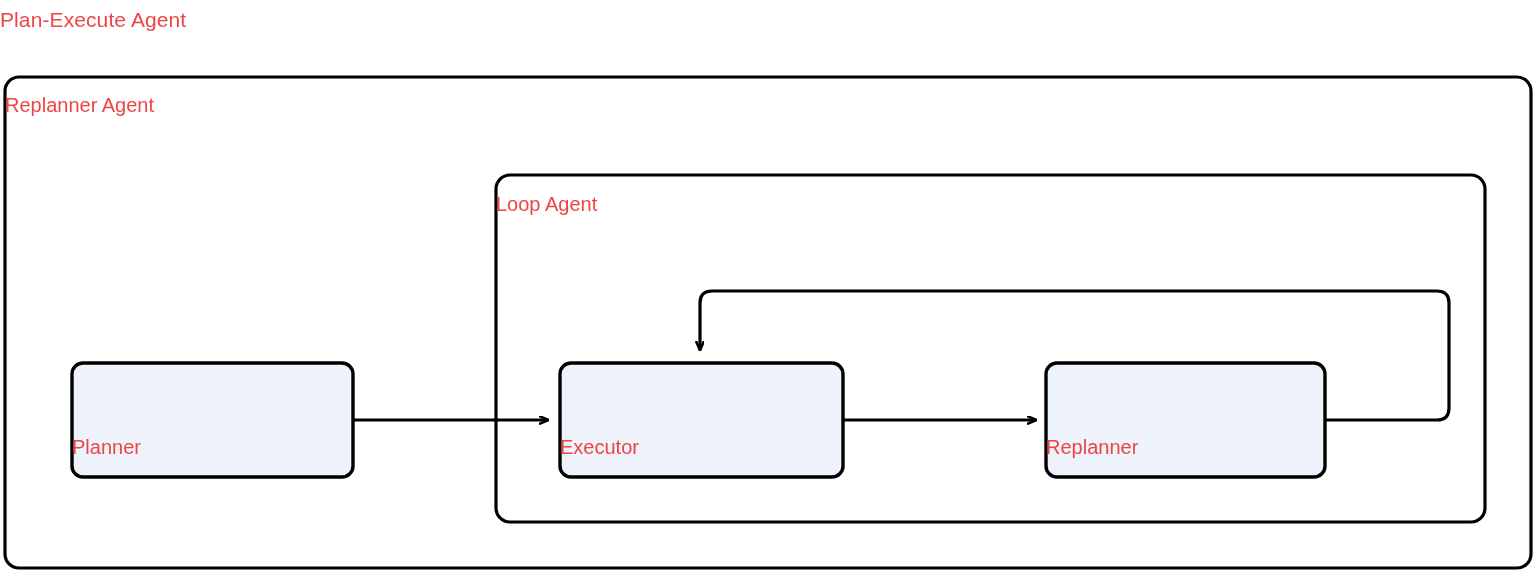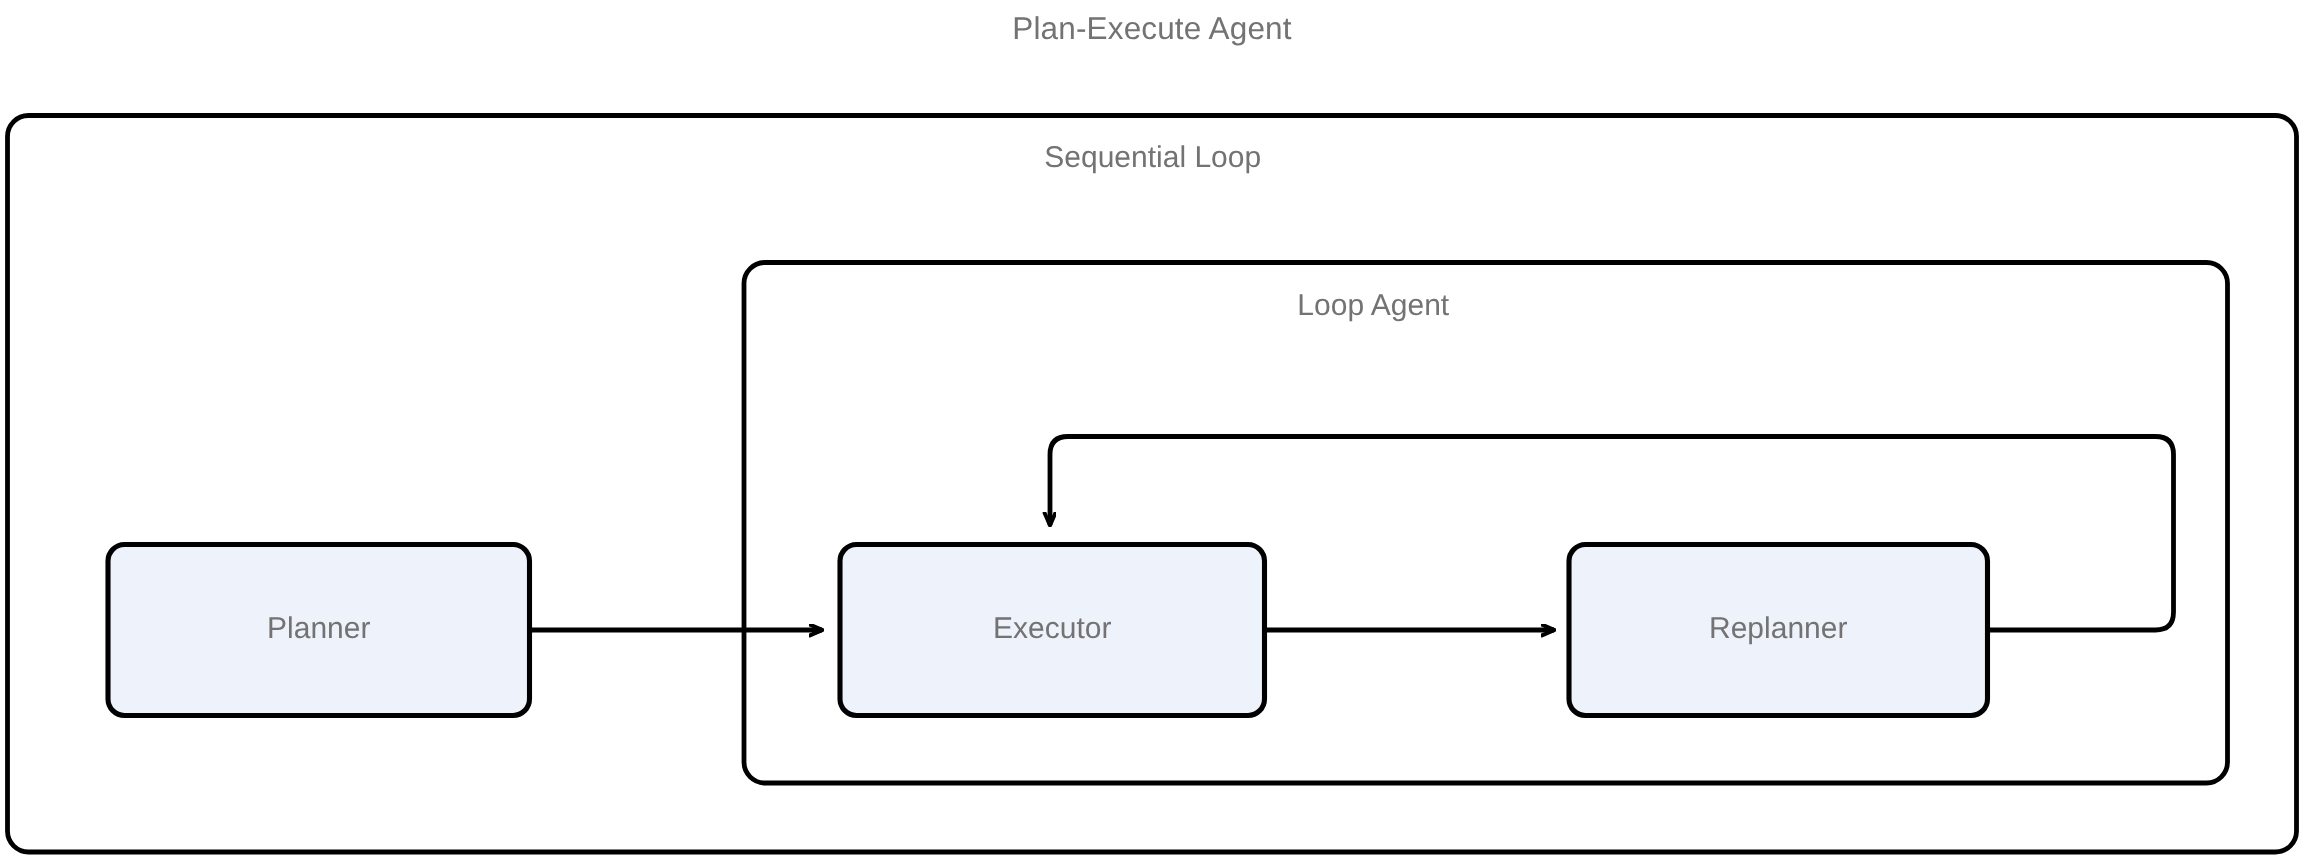--- a/index.html
+++ b/index.html
@@ -30,37 +30,38 @@
   .label-layer {
     position: absolute;
     left: 0;
     top: 0;
     width: 1536px;
     height: 576px;
     pointer-events: none;
   }
   .lbl {
     position: absolute;
-    text-align: center;
+    text-align: left;
     white-space: nowrap;
-    color: #737373;
+    color: #ef4444;
     font-family: "Liberation Sans", sans-serif;
   }
   .diagram-title {
     left: 0;
     top: 8px;
     width: 1536px;
     font-size: 21px;
     letter-spacing: 0.1px;
   }
   .group-title {
     font-size: 20px;
   }
   .node-label {
     font-size: 20px;
+    margin-top: 28px;
   }
   #title-sequential { left: 5px;   top: 94px;  width: 1527px; }
   #title-loop       { left: 496px; top: 193px; width: 839px;  }
   #label-planner    { left: 72px;   top: 408px; width: 281px; }
   #label-executor   { left: 560px;  top: 408px; width: 283px; }
   #label-replanner  { left: 1046px; top: 408px; width: 279px; }
 </style>
 </head>
 <body>
 
@@ -86,21 +87,21 @@
     <rect x="1046" y="363" width="279" height="114" rx="11" ry="11" fill="#eef2fb" stroke="#000000" stroke-width="3.4"></rect>
 
     <path d="M 353 420 L 548 420" fill="none" stroke="#000000" stroke-width="3.2" stroke-linecap="butt" marker-end="url(#arrowhead)"></path>
 
     <path d="M 843 420 L 1036 420" fill="none" stroke="#000000" stroke-width="3.2" stroke-linecap="butt" marker-end="url(#arrowhead)"></path>
   </svg>
 
   <div class="label-layer">
     <div class="lbl diagram-title">Plan-Execute Agent</div>
 
-    <div class="lbl group-title" id="title-sequential">Sequential Loop</div>
+    <div class="lbl group-title" id="title-sequential">Replanner Agent</div>
 
     <div class="lbl group-title" id="title-loop">Loop Agent</div>
 
     <div class="lbl node-label" id="label-planner">Planner</div>
 
     <div class="lbl node-label" id="label-replanner">Replanner</div>
 
     <div class="lbl node-label" id="label-executor">Executor</div>
   </div>
 

